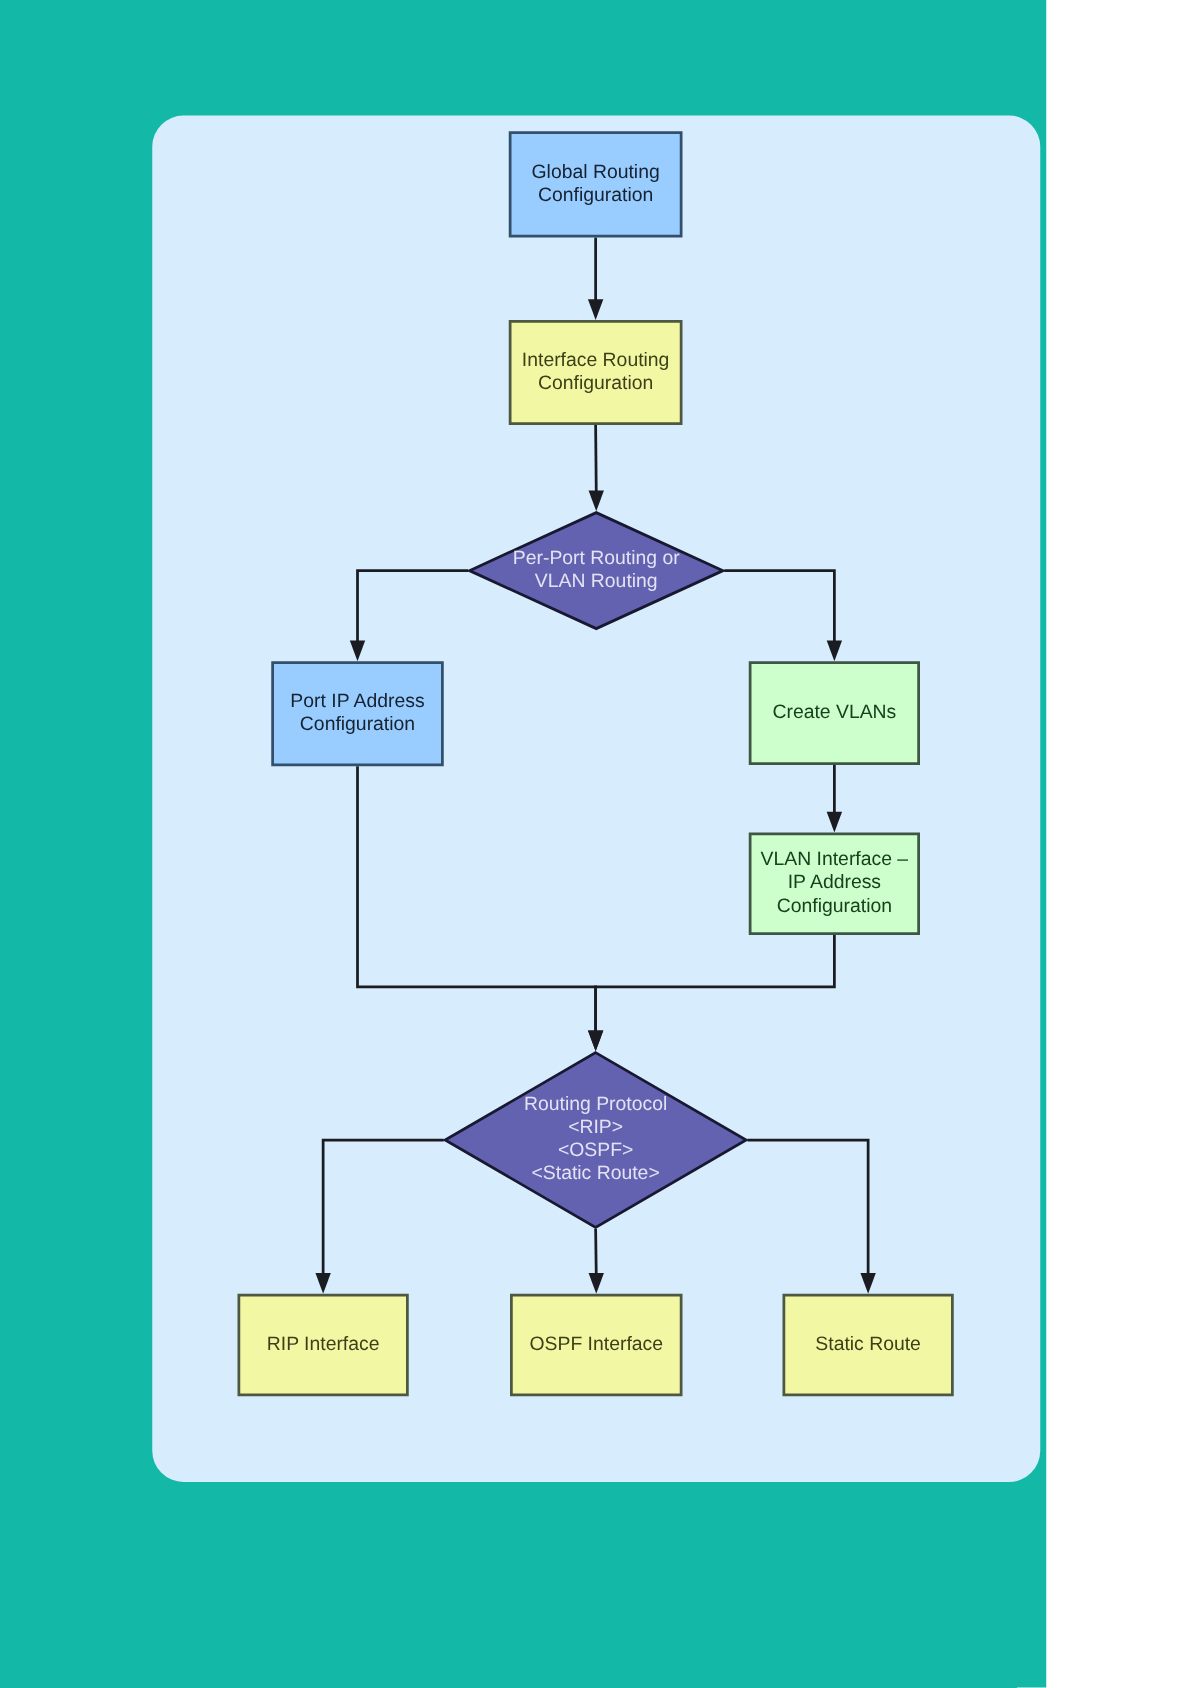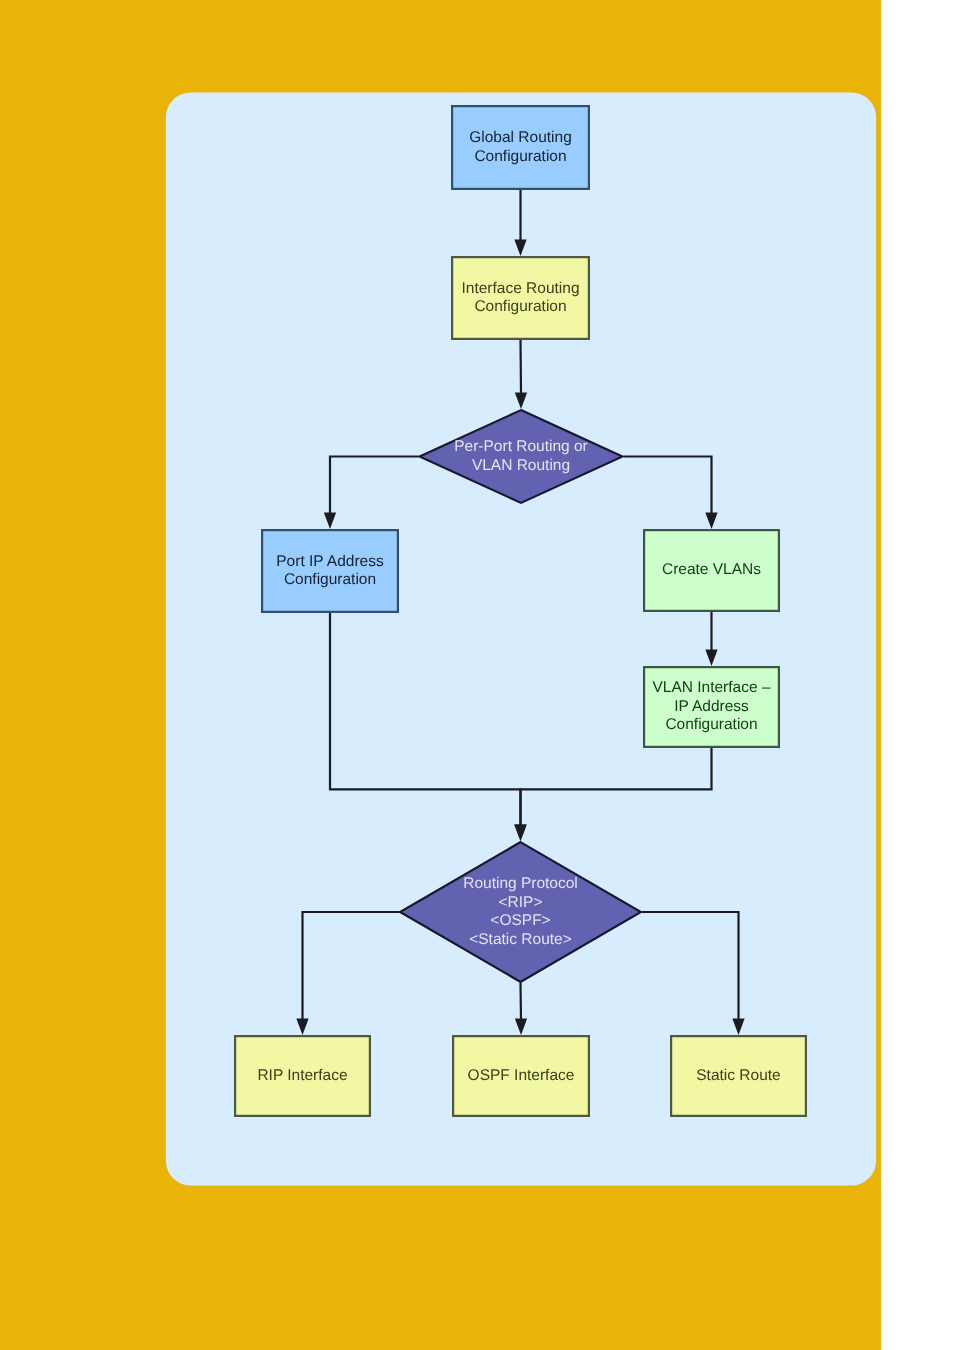--- a/index.html
+++ b/index.html
@@ -1,20 +1,20 @@
 <!DOCTYPE html>
 <html><head>
 <meta charset="utf-8">
 <title>Routing Configuration Flowchart</title>
 <style>
   html,body{margin:0;padding:0;background:#ffffff;}
   body{width:954px;height:1350px;overflow:hidden;
        font-family:"Liberation Sans",sans-serif;}
-  #page{position:relative;width:837px;height:1350px;background:#eab308;
-        will-change:transform;padding-left:44px;}
+  #page{position:relative;width:837px;height:1350px;background:#14b8a6;
+        will-change:transform;}
   svg#diagram{display:block;width:954px;height:1350px;}
   svg#diagram text{font-family:"Liberation Sans",sans-serif;font-size:15.5px;
         text-anchor:middle;text-rendering:geometricPrecision;
         -webkit-font-smoothing:antialiased;}
   #nodes rect,#nodes path{stroke-width:2.2px;stroke-linejoin:miter;}
   #edges polyline{fill:none;stroke-width:2.2px;stroke-linecap:butt;stroke-linejoin:miter;}
   #edges path{stroke:none;}
 </style>
 </head>
 <body>

